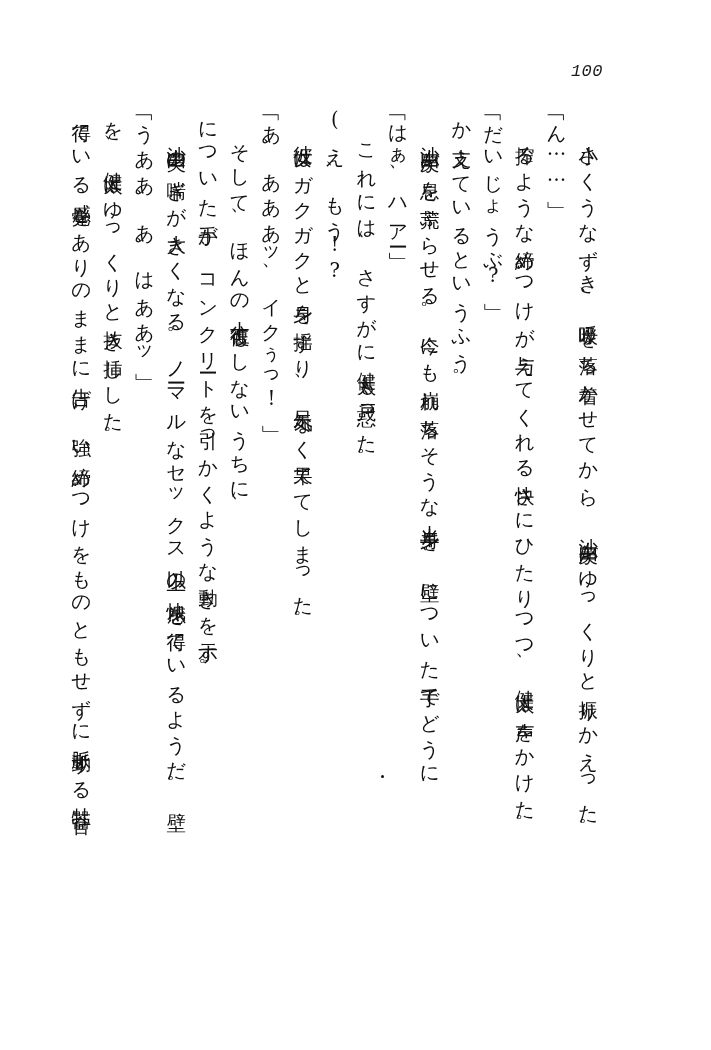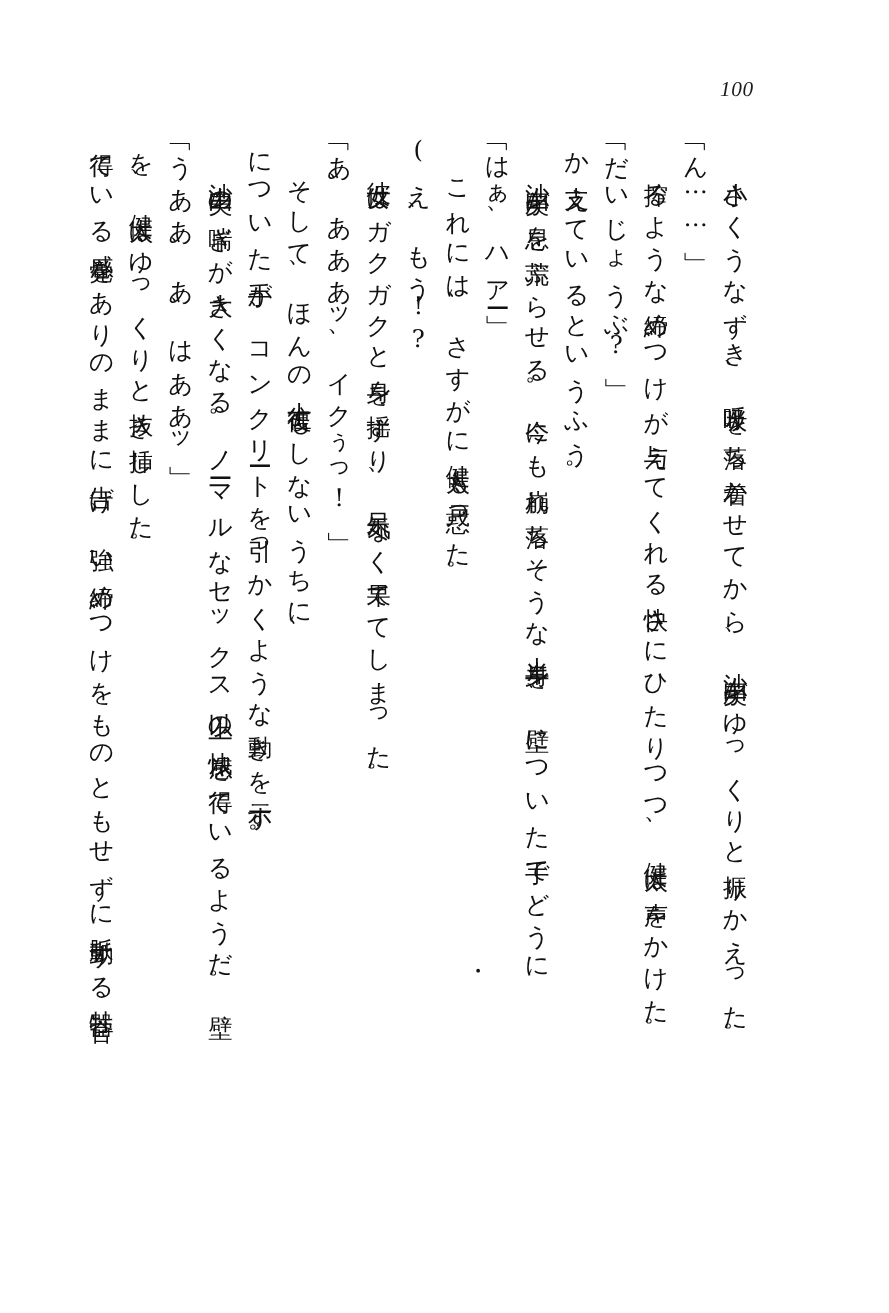--- a/index.html
+++ b/index.html
@@ -17,21 +17,21 @@
     background: #ffffff;
     overflow: hidden;
     box-sizing: border-box;
   }
   .page-number {
     position: absolute;
     top: 62px;
     right: 108px;
     font-size: 17px;
     font-style: italic;
-    font-family: Liberation Serif, serif;
+    font-family: Liberation Mono, monospace;
     color: #1a1a1a;
     letter-spacing: 0.5px;
   }
   .text-block {
     position: absolute;
     top: 108px;
     right: 52px;
     height: 820px;
     width: 600px;
     display: flex;

